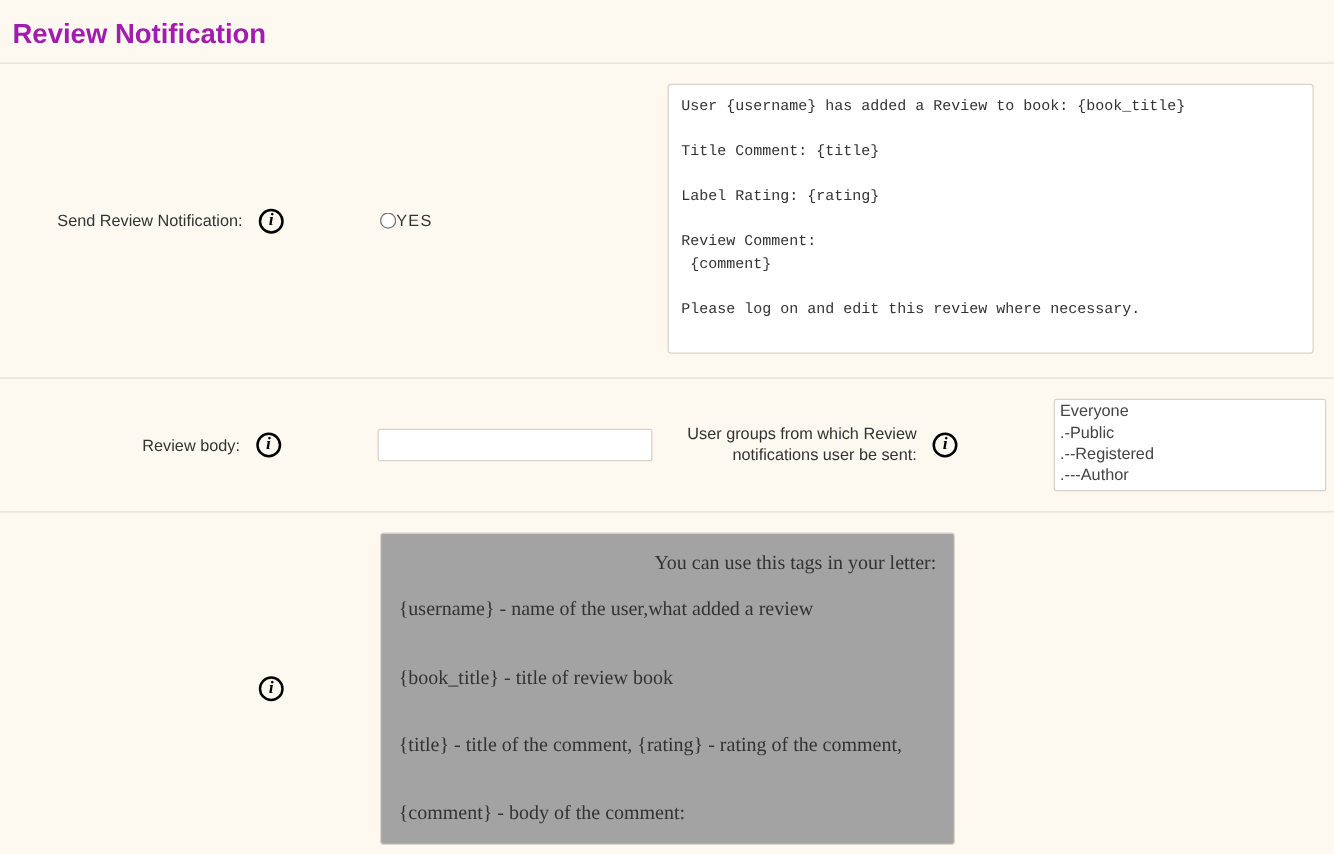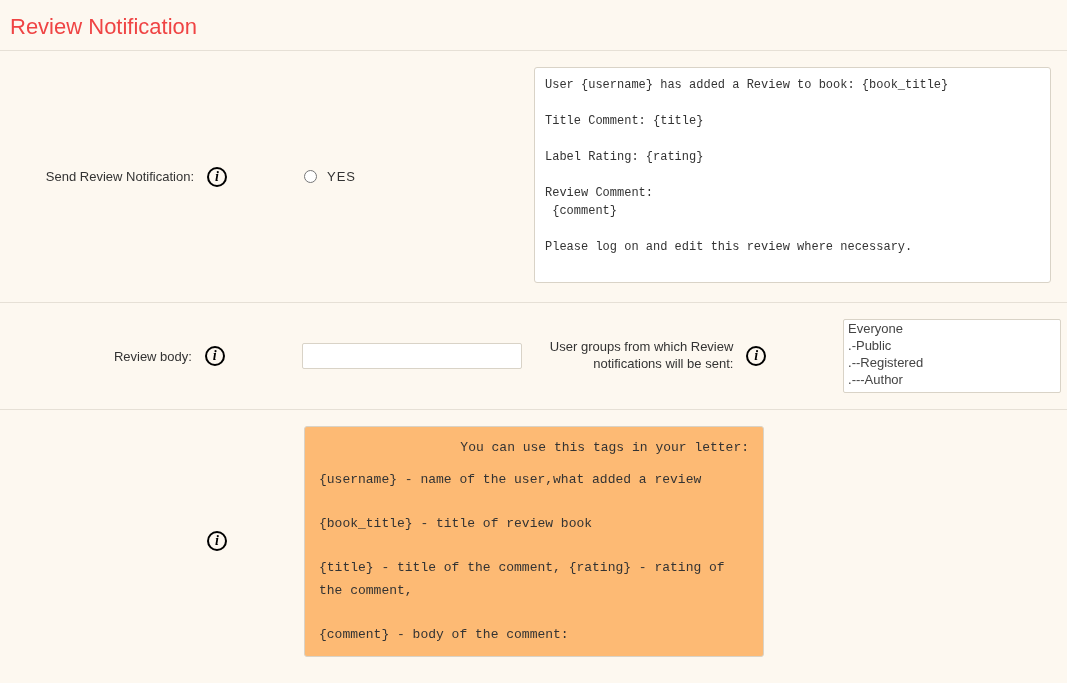--- a/index.html
+++ b/index.html
@@ -7,22 +7,22 @@
     margin: 0;
     padding: 0;
     background: #fdf8f0;
     font-family: Arial, Helvetica, sans-serif;
     font-size: 13px;
     color: #333;
     width: 1067px;
   }
   .page-title {
     font-size: 22px;
-    font-weight: normal;
-    color: #ef4444;
+    font-weight: bold;
+    color: #a21caf;
     padding: 14px 10px 10px 10px;
     margin: 0;
   }
   .section {
     border-top: 1px solid #e6e0d6;
     border-bottom: 1px solid #e6e0d6;
     padding: 10px 0;
     background: #fdf8f0;
   }
   .section + .section {
@@ -69,21 +69,20 @@
     flex: 0 0 300px;
     padding-left: 70px;
     display: flex;
     flex-direction: column;
     justify-content: center;
     align-self: center;
   }
   .radio-row {
     display: flex;
     align-items: center;
-    gap: 10px;
     margin: 4px 0;
   }
   .radio-row input[type="radio"] {
     margin: 0;
   }
   .radio-row label {
     font-family: Arial, sans-serif;
     letter-spacing: 1px;
     font-size: 13px;
   }
@@ -150,24 +149,24 @@
     padding: 1px 4px;
     white-space: pre;
   }
   .help-col {
     flex: 0 0 530px;
     padding-left: 70px;
   }
   .help-box {
     border: 1px solid #d9d3c7;
     border-radius: 3px;
-    background: #fdba74;
+    background: #a3a3a3;
     padding: 10px 14px;
-    font-family: Liberation Mono, monospace;
-    font-size: 13px;
+    font-family: Liberation Serif, serif;
+    font-size: 16px;
     line-height: 1.7;
     color: #333;
     white-space: pre-wrap;
   }
   .help-header {
     text-align: right;
     margin-bottom: 10px;
   }
 </style>
 </head>
@@ -209,21 +208,21 @@
     <div class="label-col">
       <span>Review body:</span>
     </div>
     <div class="info-col">
       <span class="info-icon">i</span>
     </div>
     <div class="input-col">
       <input type="text" value="" style="">
     </div>
     <div class="label-col2">
-      <span>User groups from which Review notifications will be sent:</span>
+      <span>User groups from which Review notifications user be sent:</span>
     </div>
     <div class="info-col">
       <span class="info-icon">i</span>
     </div>
     <div class="select-col">
       <select multiple="" size="4" id="groups-select">
           <option>Everyone</option>
           <option>.-Public</option>
           <option>.--Registered</option>
           <option>.---Author</option>

